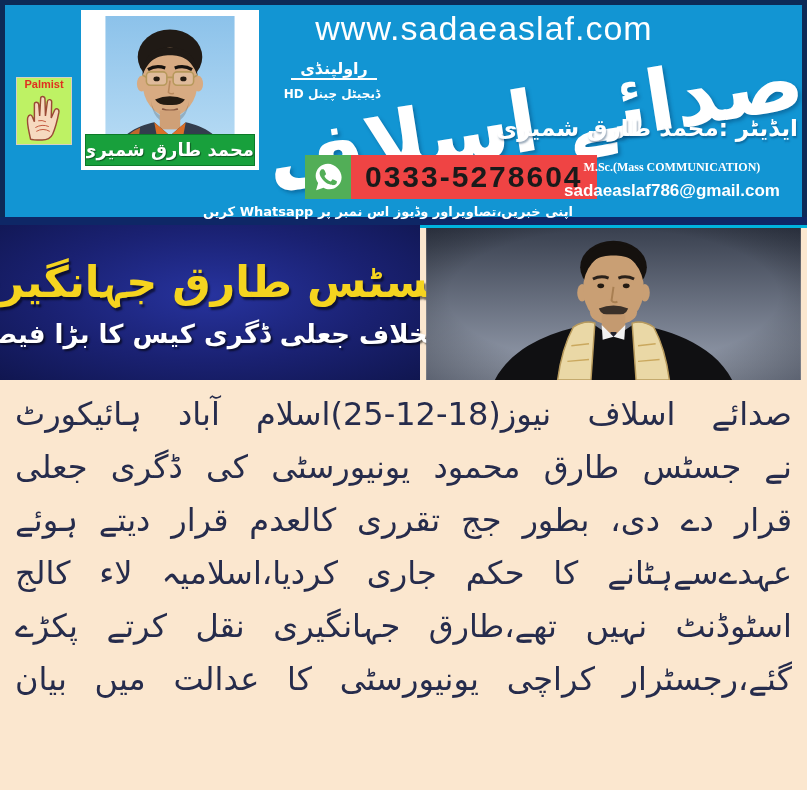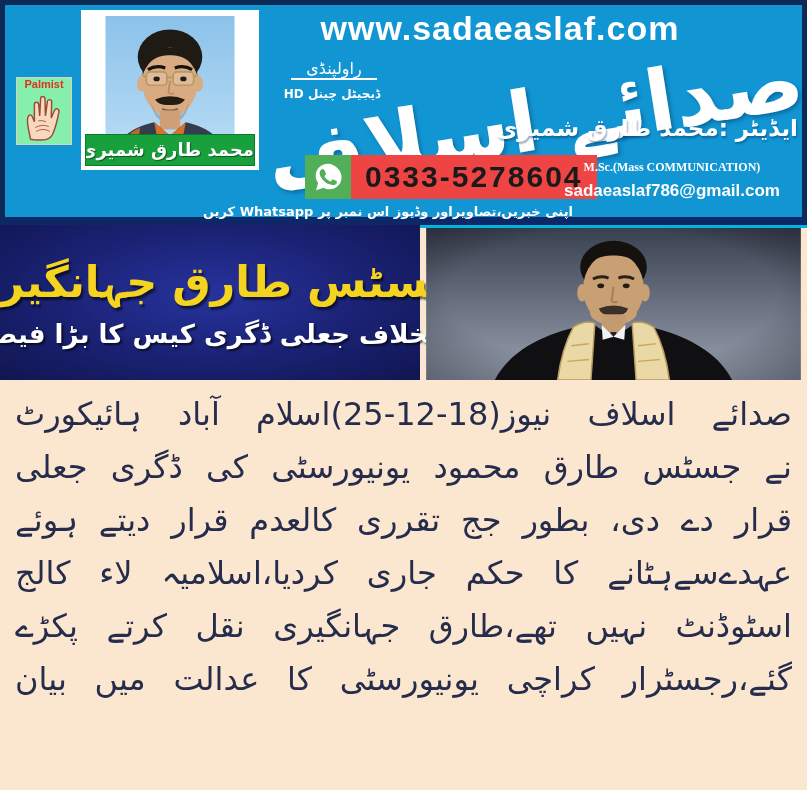--- a/index.html
+++ b/index.html
@@ -2,30 +2,30 @@
 <html lang="ur"><head>
 <meta charset="utf-8">
 <style>
   * { margin:0; padding:0; box-sizing:border-box; }
   body { width:807px; height:790px; overflow:hidden; font-family:"DejaVu Sans", sans-serif; }
   .page { position:relative; width:807px; height:790px; background:#fbe7cf; overflow:hidden; }
 
   
   .header { position:absolute; top:0; left:0; width:807px; height:217px;
             background:#1295d3; border:5px solid #0d2a57; border-bottom:none; }
-  .website { position:absolute; left:280px; top:4px; width:430px; text-align:center;
+  .website { position:absolute; left:264px; top:4px; width:430px; text-align:center;
              color:#ffffff; font-family:"Liberation Sans", sans-serif;
-             font-size:34px; font-weight:bold; letter-spacing:1px; white-space:nowrap; z-index:3; }
+             font-size:34px; font-weight:normal; letter-spacing:1px; white-space:nowrap; z-index:3; }
   .logo-urdu { position:absolute; right:2px; top:38px; z-index:1;
                color:#ffffff; font-weight:bold; font-size:84px; line-height:1.05;
                direction:rtl; white-space:nowrap;
                transform:rotate(-9deg); transform-origin:90% 30%;
                text-shadow:2px 3px 4px rgba(0,40,80,.35); }
   .city { position:absolute; left:286px; top:54px; width:86px; text-align:center;
-          color:#fff; font-size:16px; font-weight:normal; direction:rtl; z-index:2;
+          color:#fff; font-size:16px; font-weight:bold; direction:rtl; z-index:2;
           border-bottom:2px solid #ffffff; padding-bottom:0; }
   .channel { position:absolute; left:272px; top:82px; width:110px; text-align:center;
              color:#fff; font-size:12px; font-weight:bold; direction:rtl; white-space:nowrap; z-index:2; }
   .phone-row { position:absolute; left:300px; top:150px; display:flex; align-items:stretch; z-index:3; }
   .wa-box { width:46px; height:44px; background:#52ae57; display:flex; align-items:center; justify-content:center; }
   .phone-box { height:44px; background:#ef4444; display:flex; align-items:center; padding:0 14px; }
   .phone-num { font-family:"Liberation Sans", sans-serif; color:#1a1a1a;
                font-size:30px; font-weight:bold; letter-spacing:2px; white-space:nowrap; }
   .wa-line { position:absolute; left:258px; top:199px; width:310px; text-align:center; color:#ffffff;
              font-size:13px; font-weight:600; direction:rtl; white-space:nowrap; z-index:3; }
@@ -40,21 +40,21 @@
   
   .portrait-frame { position:absolute; left:76px; top:5px; width:178px; height:160px;
                     background:#ffffff; padding:6px; z-index:2; }
   .portrait-inner { position:relative; width:100%; height:100%; overflow:hidden; }
   .portrait-inner svg { display:block; width:100%; height:100%; }
   .portrait-caption { position:absolute; left:4px; right:4px; bottom:4px; height:32px;
                       background:#18a03c; border:1px solid #0c7a28; color:#fff;
                       font-size:18px; font-weight:bold; text-align:center; line-height:30px;
                       direction:rtl; white-space:nowrap; overflow:hidden;
                       text-shadow:1px 1px 1px rgba(0,0,0,.45); }
-  .palmist { position:absolute; left:11px; top:72px; width:56px; height:68px; background:#86efac;
+  .palmist { position:absolute; left:11px; top:72px; width:56px; height:68px; background:#bef264;
              border:1px solid #d8d0c2; text-align:center; z-index:2; }
   .palmist-label { color:#e03020; font-family:"Liberation Sans", sans-serif;
                    font-size:11px; font-weight:bold; line-height:13px; }
 
   
   .separator { position:absolute; top:217px; left:0; width:807px; height:8px; background:#0e2766; }
 
   
   .band { position:absolute; top:225px; left:0; width:807px; height:155px; display:flex; }
   .band-left { width:420px; height:155px;

